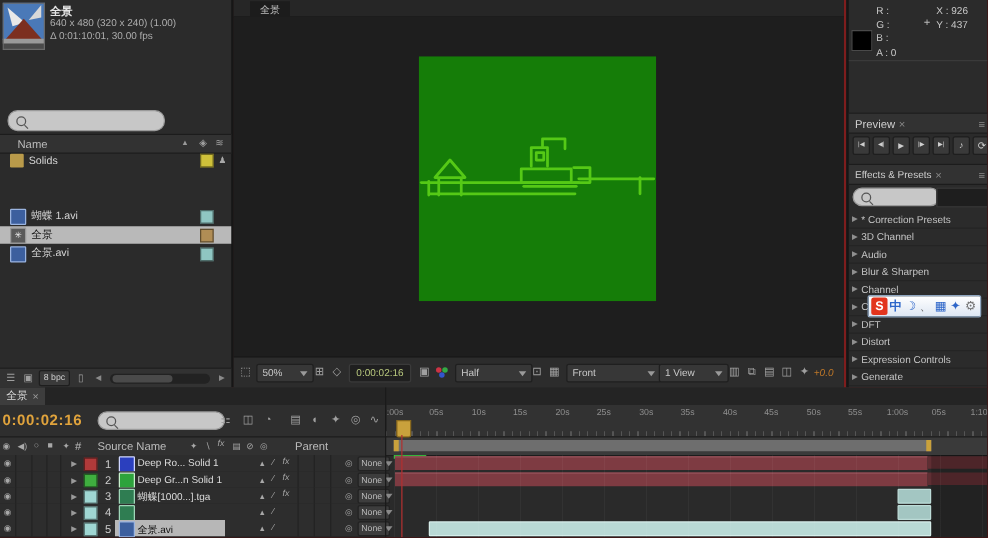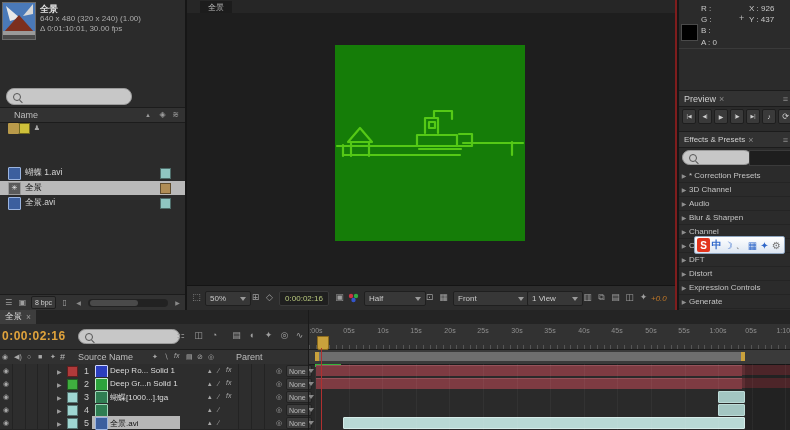--- a/index.html
+++ b/index.html
@@ -68,20 +68,21 @@
 
     <div class="p hdrbar" style="left:0;top:107px;width:185px;height:14px;display:flex;align-items:center;">
       <span style="margin-left:14px;color:#bdbdbd;">Name</span>
       <span style="margin-left:auto;margin-right:6px;font-size:6px;color:#9a9a9a;">▲</span>
       <span class="ic sm" style="margin-right:2px;">◈</span>
       <span class="ic sm" style="margin-right:4px;">≋</span>
     </div>
 
     <div class="prow" style="top:121px;">
       <span class="srcic ic-folder" style="margin-left:8px;"></span>
+      <span class="nm">Solids</span>
       <span class="chip" style="background:#cfc13a;"></span>
       <span class="glyph7" style="width:14px;text-align:center;">♟</span>
     </div>
     <div class="prow" style="top:166px;">
       <span class="srcic ic-avi" style="margin-left:8px;"></span>
       <span class="nm">蝴蝶 1.avi</span>
       <span class="chip" style="background:#8fc6c2;margin-right:14px;"></span>
     </div>
     <div class="prow sel" style="top:181px;">
       <span class="srcic ic-comp" style="margin-left:8px;">✳</span>

